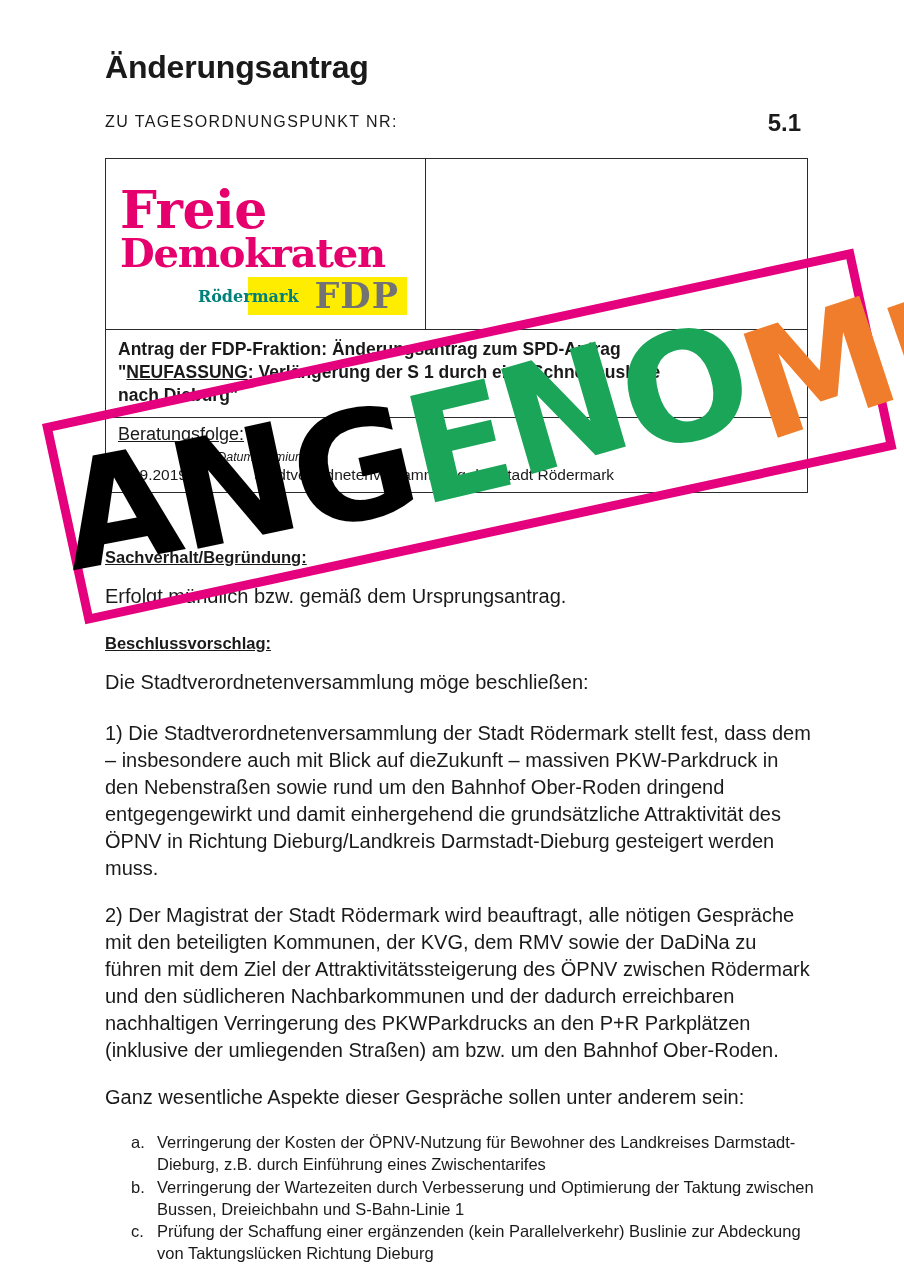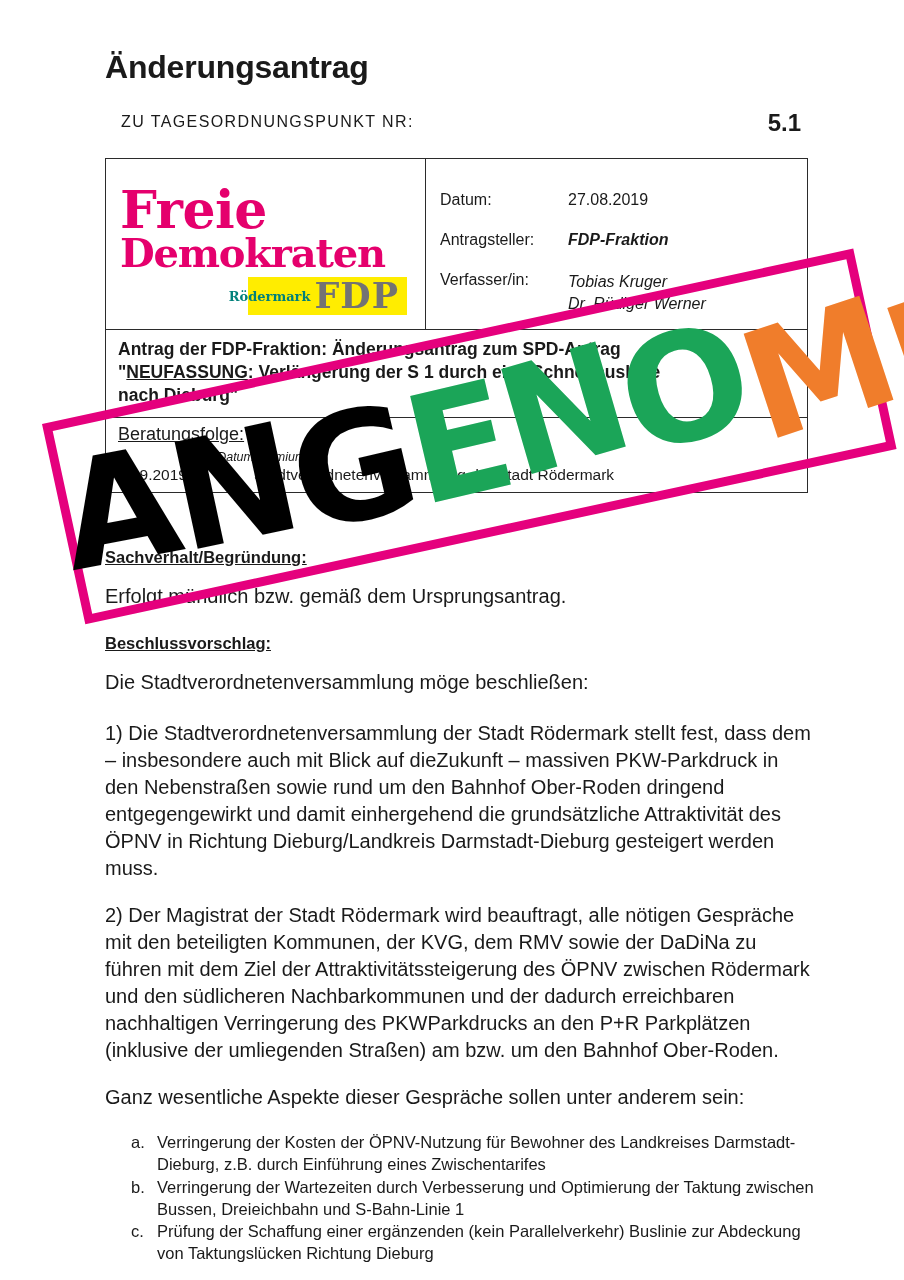--- a/index.html
+++ b/index.html
@@ -36,21 +36,21 @@
   }
   .top-line {
     position: absolute;
     left: 105px;
     top: 113px;
     width: 703px;
     height: 26px;
   }
   .top-line .label {
     position: absolute;
-    left: 16px;
+    left: 0;
     top: 0;
     font-size: 16px;
     letter-spacing: 1.4px;
     font-weight: 400;
   }
   .top-line .top-number {
     position: absolute;
     right: 7px;
     top: -4px;
     font-size: 24px;
@@ -106,24 +106,24 @@
     background: #ffed00;
     height: 38px;
     display: flex;
     align-items: center;
     justify-content: flex-end;
     padding-right: 8px;
     box-sizing: border-box;
   }
   .logo-roedermark {
     font-family: "DejaVu Serif", serif;
-    font-size: 13px;
+    font-size: 16px;
     font-weight: bold;
     color: #00807a;
-    margin-right: 4px;
+    margin-right: 16px;
     margin-bottom: -2px;
   }
   .logo-fdp {
     font-family: "DejaVu Serif", serif;
     font-size: 35px;
     font-weight: bold;
     color: #737373;
     letter-spacing: 1px;
     line-height: 1;
   }
@@ -283,37 +283,20 @@
 
   <div class="tbl">
 
     <div class="tbl-row bordered-bottom">
       <div class="cell-logo">
         <div class="logo-freie">Freie</div>
         <div class="logo-demokraten">Demokraten</div>
         <div class="logo-yellow">
           <span class="logo-roedermark">Rödermark</span>
           <span class="logo-fdp">FDP</span>
-        </div>
-      </div>
-      <div class="cell-meta">
-        <div class="meta-row">
-          <div class="meta-label">Datum:</div>
-          <div class="meta-value">27.08.2019</div>
-        </div>
-        <div class="meta-row">
-          <div class="meta-label">Antragsteller:</div>
-          <div class="meta-value bold-italic">FDP-Fraktion</div>
-        </div>
-        <div class="meta-row">
-          <div class="meta-label">Verfasser/in:</div>
-          <div class="meta-value italic">
-            <div>Tobias Kruger</div>
-            <div>Dr. Rüdiger Werner</div>
-          </div>
         </div>
       </div>
     </div>
 
     <div class="tbl-row bordered-bottom">
       <div class="cell-antrag">
         <span>Antrag der FDP-Fraktion: Änderungsantrag zum SPD-Antrag</span><br>
         <span>"</span><u>NEUFASSUNG</u><span>: Verlängerung der S 1 durch eine Schnellbuslinie</span><br>
         <span>nach Dieburg"</span>
       </div>

